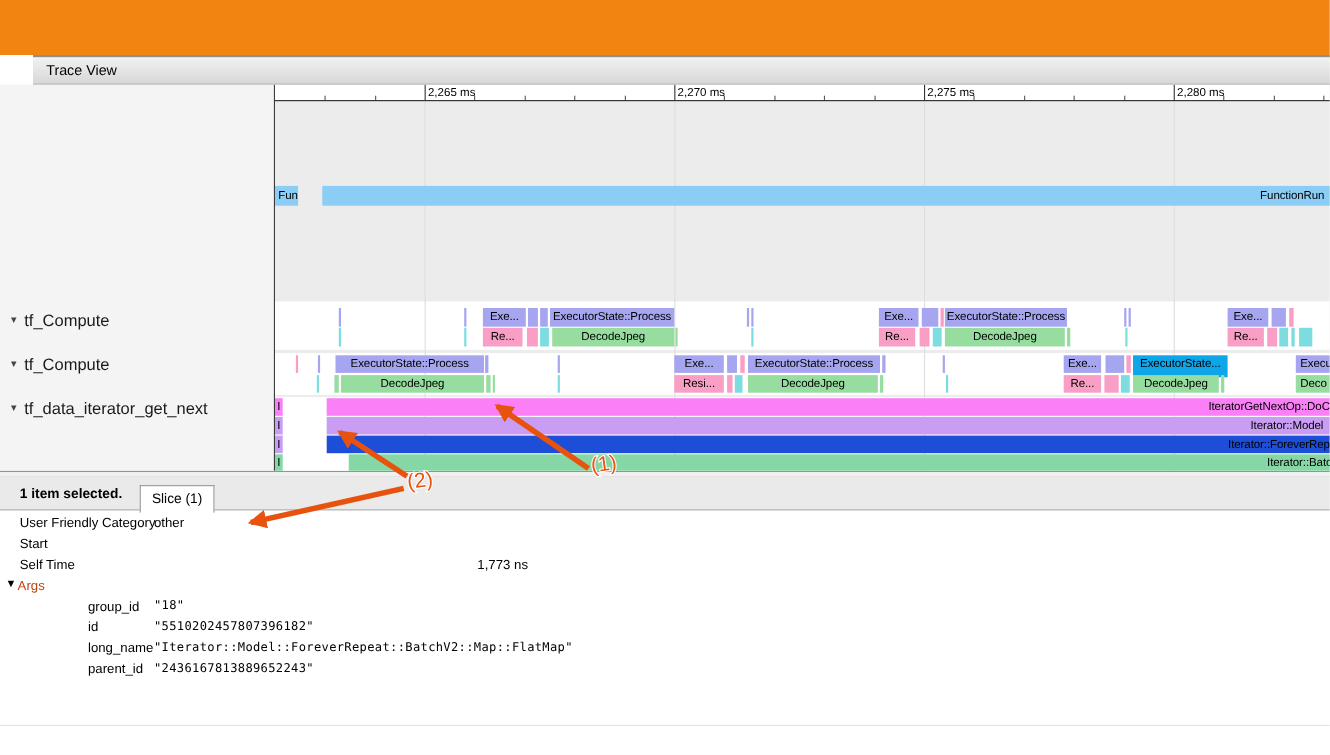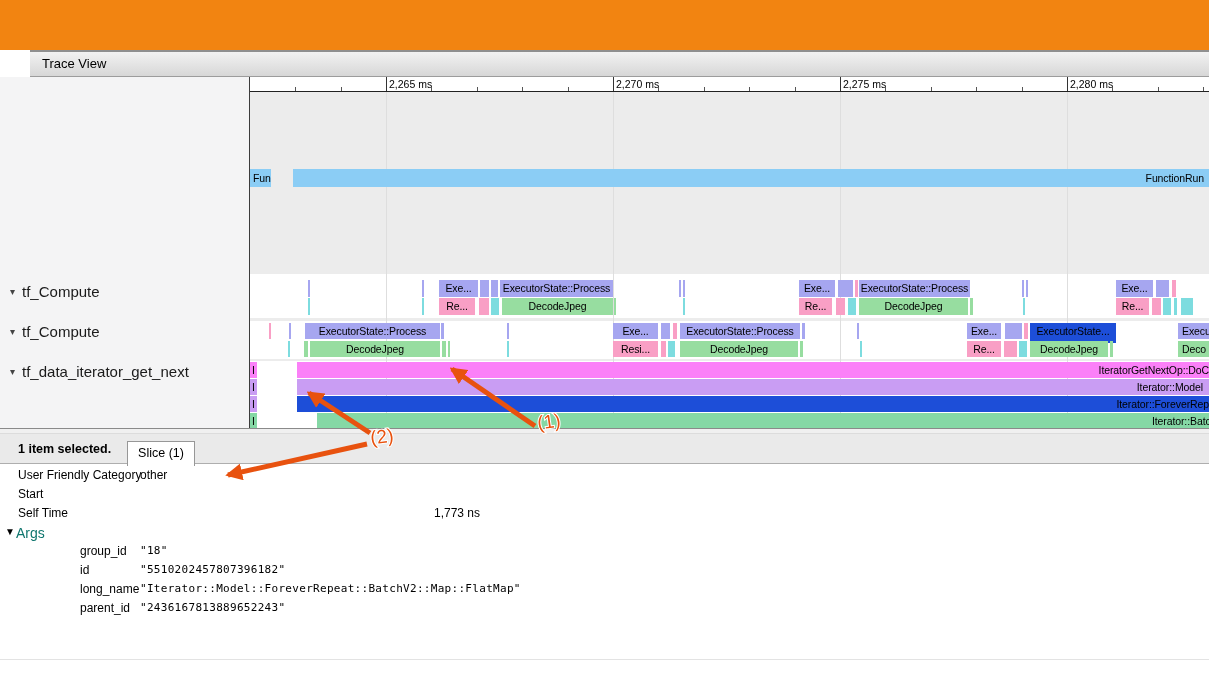--- a/index.html
+++ b/index.html
@@ -32,21 +32,21 @@
   .tab{position:absolute;left:127px;top:7px;width:66px;height:24px;background:#fff;
        border:1px solid #979797;border-bottom:none;text-align:center;font-size:12.5px;
        line-height:23px;z-index:2;}
   #details{position:absolute;top:465px;left:0;width:1209px;background:#fff;}
   .drow{position:relative;height:19px;}
   .dlabel{position:absolute;left:18px;top:3px;font-size:12px;color:#000;}
   .dvalue{position:absolute;left:140px;top:3px;font-size:12px;color:#000;white-space:nowrap;}
   .dright{width:340px;text-align:right;}
   .argshead{display:block;}
   .argtri{position:absolute;left:5px;top:4px;font-size:10px;color:#000;}
-  .arglbl{position:absolute;left:16px;top:3px;font-size:14px;color:#0f766e;}
+  .arglbl{position:absolute;left:16px;top:3px;font-size:12px;color:#c2410c;}
   .argkey{position:absolute;left:80px;top:3px;font-size:12px;color:#000;}
   .argval{position:absolute;left:140px;top:3px;font-family:"DejaVu Sans Mono",monospace;
           font-size:11px;letter-spacing:0.3px;color:#000;white-space:nowrap;}
   .mag{position:absolute;left:236px;top:2px;cursor:pointer;}
   .bottomline{position:absolute;top:659px;left:0;width:1209px;height:1px;background:#e3e3e3;}
   #overlay{position:absolute;top:0;left:0;width:1209px;height:686px;z-index:40;pointer-events:none;}
 </style>
 </head>
 <body>
 
@@ -151,21 +151,21 @@
       <div class="bar" style="left: 507px; top: 246px; width: 2px; height: 16px; line-height: 16px; background: rgb(166, 166, 240);"></div>
       <div class="bar" style="left: 613px; top: 246px; width: 45px; height: 16px; line-height: 16px; background: rgb(166, 166, 240);">Exe...</div>
       <div class="bar" style="left: 661px; top: 246px; width: 9px; height: 16px; line-height: 16px; background: rgb(166, 166, 240);"></div>
       <div class="bar" style="left: 673px; top: 246px; width: 4px; height: 16px; line-height: 16px; background: rgb(249, 159, 197);"></div>
       <div class="bar" style="left: 680px; top: 246px; width: 120px; height: 16px; line-height: 16px; background: rgb(166, 166, 240);">ExecutorState::Process</div>
       <div class="bar" style="left: 802px; top: 246px; width: 3px; height: 16px; line-height: 16px; background: rgb(166, 166, 240);"></div>
       <div class="bar" style="left: 857px; top: 246px; width: 2px; height: 16px; line-height: 16px; background: rgb(166, 166, 240);"></div>
       <div class="bar" style="left: 967px; top: 246px; width: 34px; height: 16px; line-height: 16px; background: rgb(166, 166, 240);">Exe...</div>
       <div class="bar" style="left: 1005px; top: 246px; width: 17px; height: 16px; line-height: 16px; background: rgb(166, 166, 240);"></div>
       <div class="bar" style="left: 1024px; top: 246px; width: 4px; height: 16px; line-height: 16px; background: rgb(249, 159, 197);"></div>
-      <div class="bar" style="left: 1030px; top: 246px; width: 86px; height: 20px; line-height: 16px; background: #1d4ed8;">ExecutorState...</div>
+      <div class="bar" style="left: 1030px; top: 246px; width: 86px; height: 20px; line-height: 16px; background: #0ea5e9;">ExecutorState...</div>
       <div class="bar" style="left: 1178px; top: 246px; width: 31px; height: 16px; line-height: 16px; background: rgb(166, 166, 240); text-align: left; padding-left: 4px;">Execut</div>
       <div class="bar" style="left: 288px; top: 264px; width: 2px; height: 16px; line-height: 16px; background: rgb(125, 220, 223);"></div>
       <div class="bar" style="left: 304px; top: 264px; width: 4px; height: 16px; line-height: 16px; background: rgb(151, 221, 160);"></div>
       <div class="bar" style="left: 310px; top: 264px; width: 130px; height: 16px; line-height: 16px; background: rgb(151, 221, 160);">DecodeJpeg</div>
       <div class="bar" style="left: 442px; top: 264px; width: 4px; height: 16px; line-height: 16px; background: rgb(151, 221, 160);"></div>
       <div class="bar" style="left: 448px; top: 264px; width: 2px; height: 16px; line-height: 16px; background: rgb(151, 221, 160);"></div>
       <div class="bar" style="left: 507px; top: 264px; width: 2px; height: 16px; line-height: 16px; background: rgb(125, 220, 223);"></div>
       <div class="bar" style="left: 613px; top: 264px; width: 45px; height: 16px; line-height: 16px; background: rgb(249, 159, 197);">Resi...</div>
       <div class="bar" style="left: 661px; top: 264px; width: 5px; height: 16px; line-height: 16px; background: rgb(249, 159, 197);"></div>
       <div class="bar" style="left: 668px; top: 264px; width: 7px; height: 16px; line-height: 16px; background: rgb(125, 220, 223);"></div>

